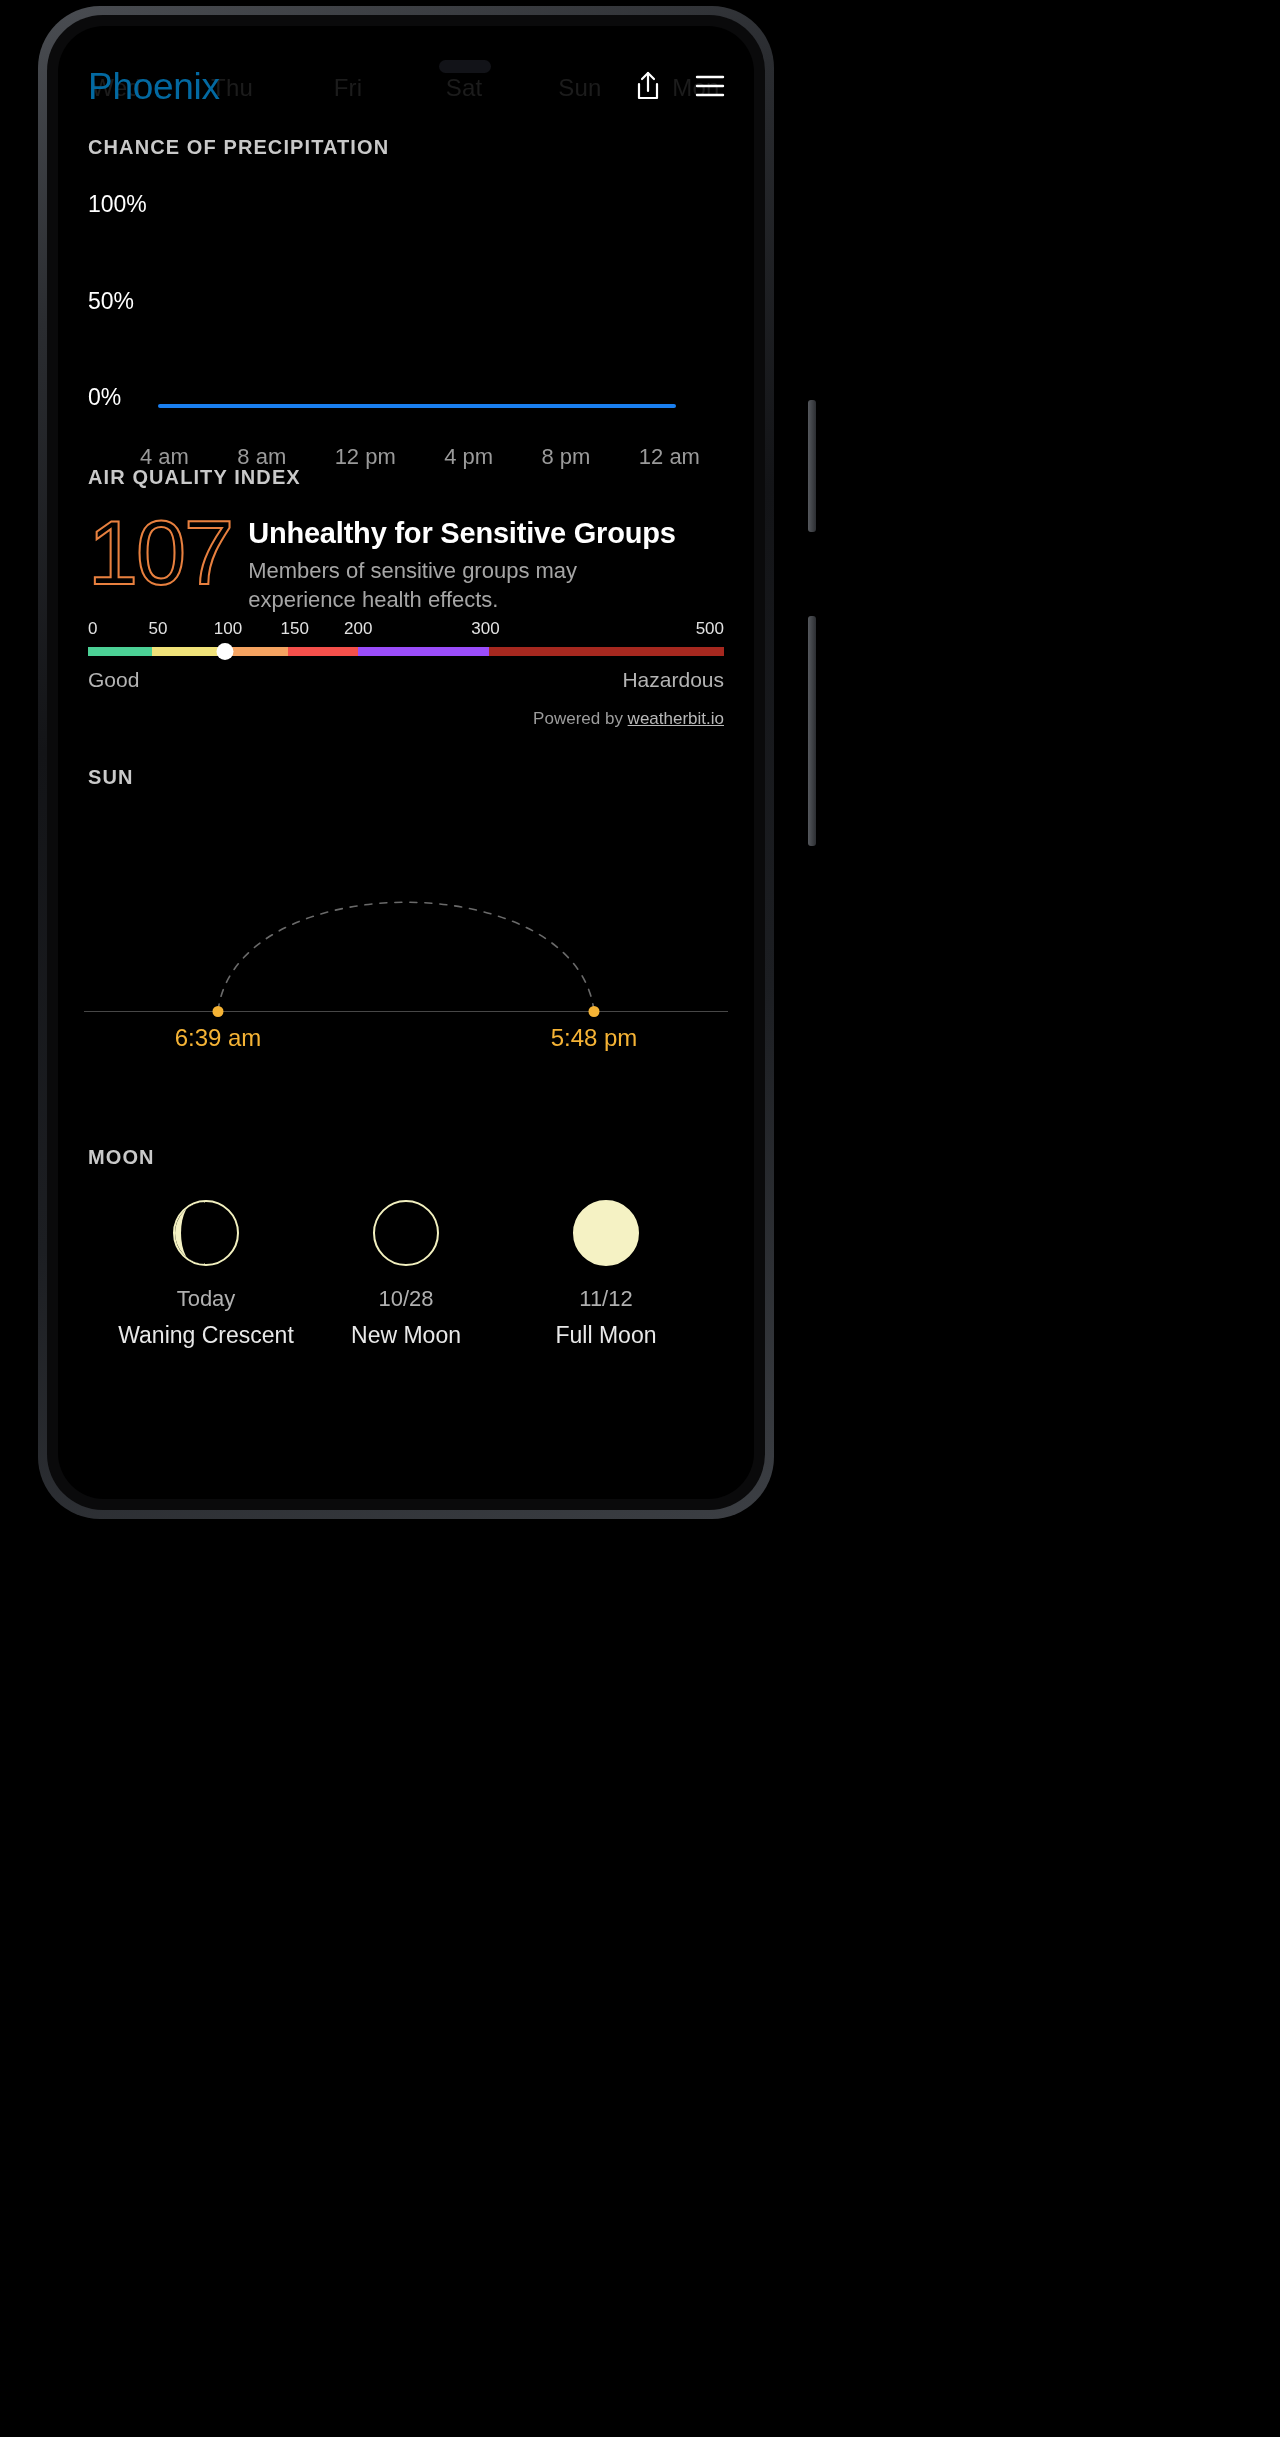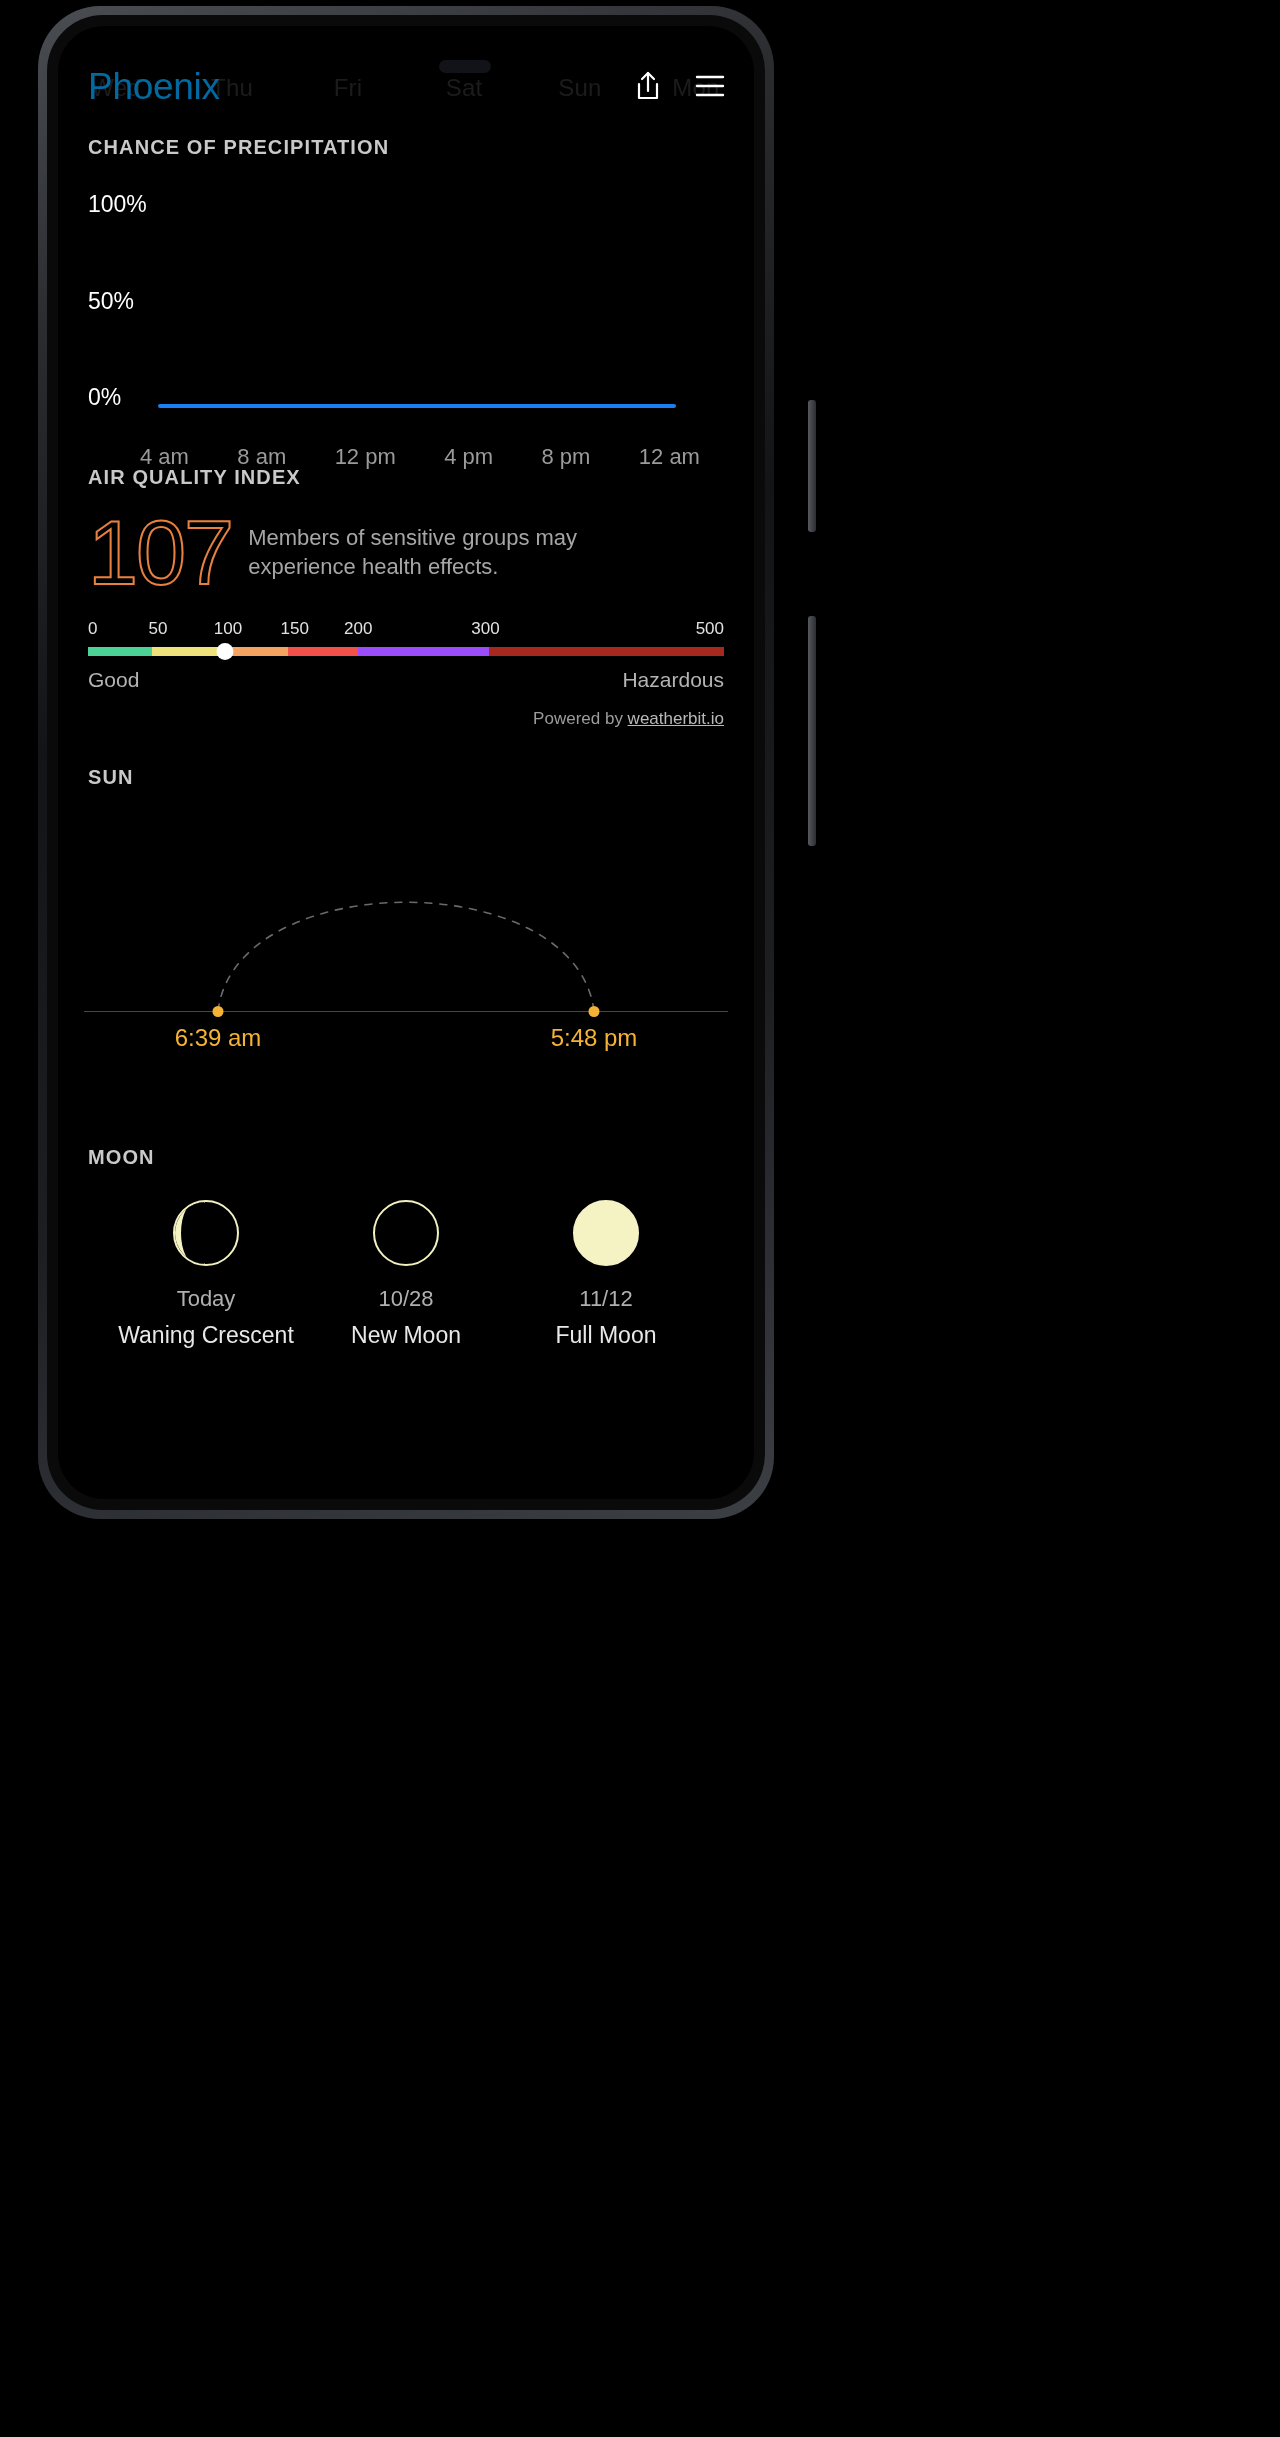--- a/index.html
+++ b/index.html
@@ -444,20 +444,21 @@
           <div class="xtick">12 am</div>
         </div>
       </div>
 
       <div class="aqi-wrap">
         <div class="sec-label" style="top:0px;">AIR QUALITY INDEX</div>
 
         <div class="aqi-row">
           <div class="aqi-value">107</div>
           <div class="aqi-texts">
+            <div class="aqi-headline">Unhealthy for Sensitive Groups</div>
             <div class="aqi-desc">Members of sensitive groups may experience health effects.</div>
           </div>
         </div>
 
         <div class="aqi-scale">
           <div class="aqi-ticks">
             <div class="aqi-tick" style="left:0%; transform:translateX(0);">0</div>
             <div class="aqi-tick" style="left:11%;">50</div>
             <div class="aqi-tick" style="left:22%;">100</div>
             <div class="aqi-tick" style="left:32.5%;">150</div>

